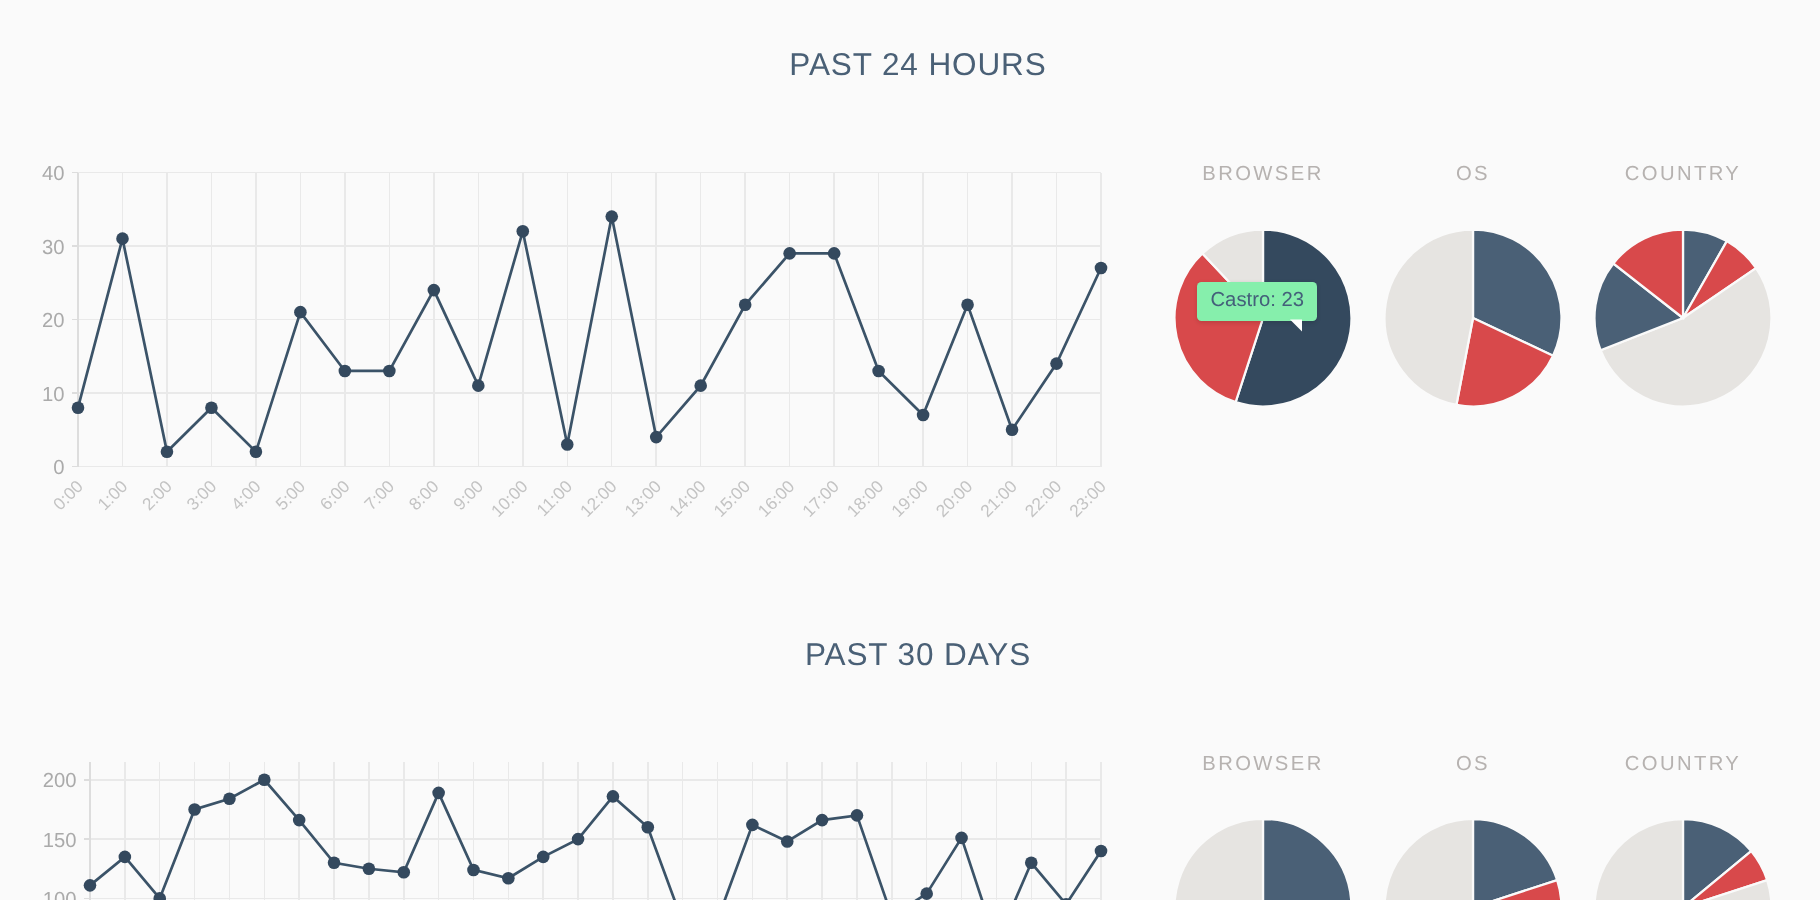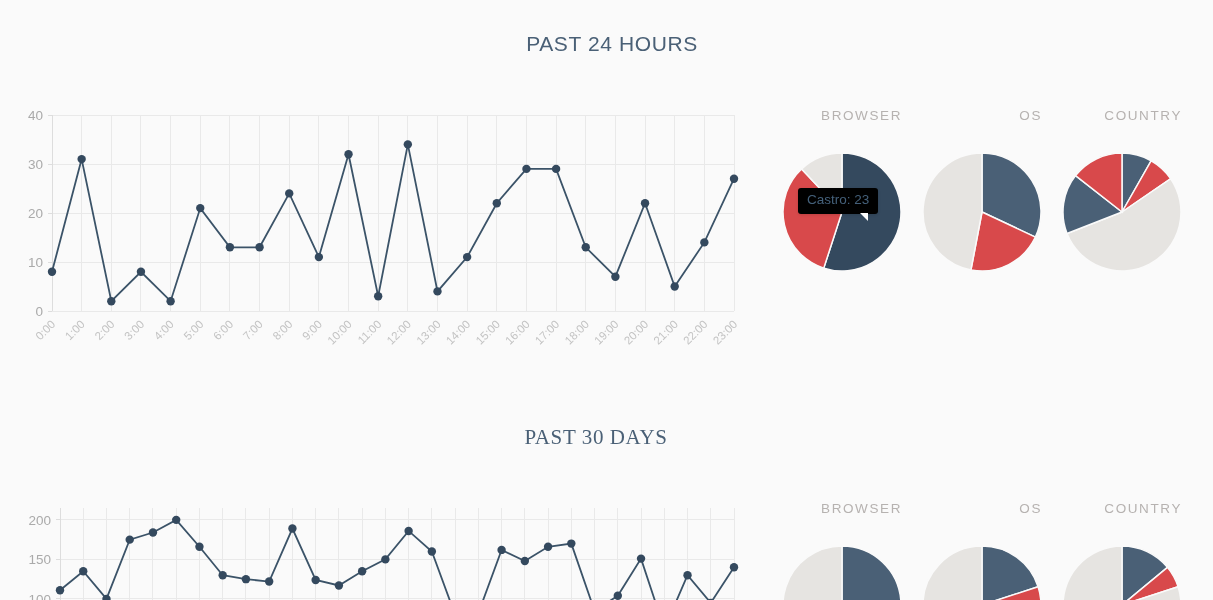--- a/index.html
+++ b/index.html
@@ -48,33 +48,33 @@
   }
   .gridline { stroke: #e9e9e9; stroke-width: 1; shape-rendering: crispEdges; }
   .axisline { stroke: #dddddd; stroke-width: 1; shape-rendering: crispEdges; }
   .series-line { fill: none; stroke: #3b5368; stroke-width: 1.8; }
   .series-dot { fill: #34495e; }
 
   
   .pie-row { position: absolute; }
   .pie-label {
     position: absolute;
-    text-align: right;
+    text-align: center;
     font-size: 13.5px;
     letter-spacing: 1.6px;
     color: #b6b2b0;
     font-weight: 400;
     width: 120px;
   }
   .pie-holder { position: absolute; }
 
   
   .tooltip {
     position: absolute;
-    background: #000000;
+    background: #86efac;
     color: #44607a;
     font-size: 13.5px;
     padding: 4px 9px 5px 9px;
     border-radius: 3px;
     white-space: nowrap;
     box-shadow: 0 1px 3px rgba(0,0,0,0.13);
     line-height: 1.25;
   }
   .tooltip .tail {
     position: absolute;
@@ -218,21 +218,21 @@
           <path d="M 60 60 L 13.533520828930193 23.642520529545294 A 59 59 0 0 1 59.999999999999986 1 Z" fill="#d8494b" stroke="#fafafa" stroke-width="1.5"></path>
         </svg>
     </div>
 
     <div class="tooltip" style="left:28px; top:80px;">
       <span>Castro: 23</span>
       <span class="tail"></span>
     </div>
   </div>
 
-  <div class="section-title" style="left:216px; top:425px;font-family:Liberation Serif, serif;">PAST 30 DAYS</div>
+  <div class="section-title" style="left:232px; top:425px;">PAST 30 DAYS</div>
 
   <div class="linechart" style="left:0px; top:488px;">
     <svg class="lc-svg" id="svg-30d" width="760" height="285">
         <line x1="60" y1="20" x2="60" y2="190" class="gridline"></line>
         <line x1="83.24137931034483" y1="20" x2="83.24137931034483" y2="190" class="gridline"></line>
         <line x1="106.48275862068965" y1="20" x2="106.48275862068965" y2="190" class="gridline"></line>
         <line x1="129.72413793103448" y1="20" x2="129.72413793103448" y2="190" class="gridline"></line>
         <line x1="152.9655172413793" y1="20" x2="152.9655172413793" y2="190" class="gridline"></line>
         <line x1="176.20689655172413" y1="20" x2="176.20689655172413" y2="190" class="gridline"></line>
         <line x1="199.44827586206895" y1="20" x2="199.44827586206895" y2="190" class="gridline"></line>

